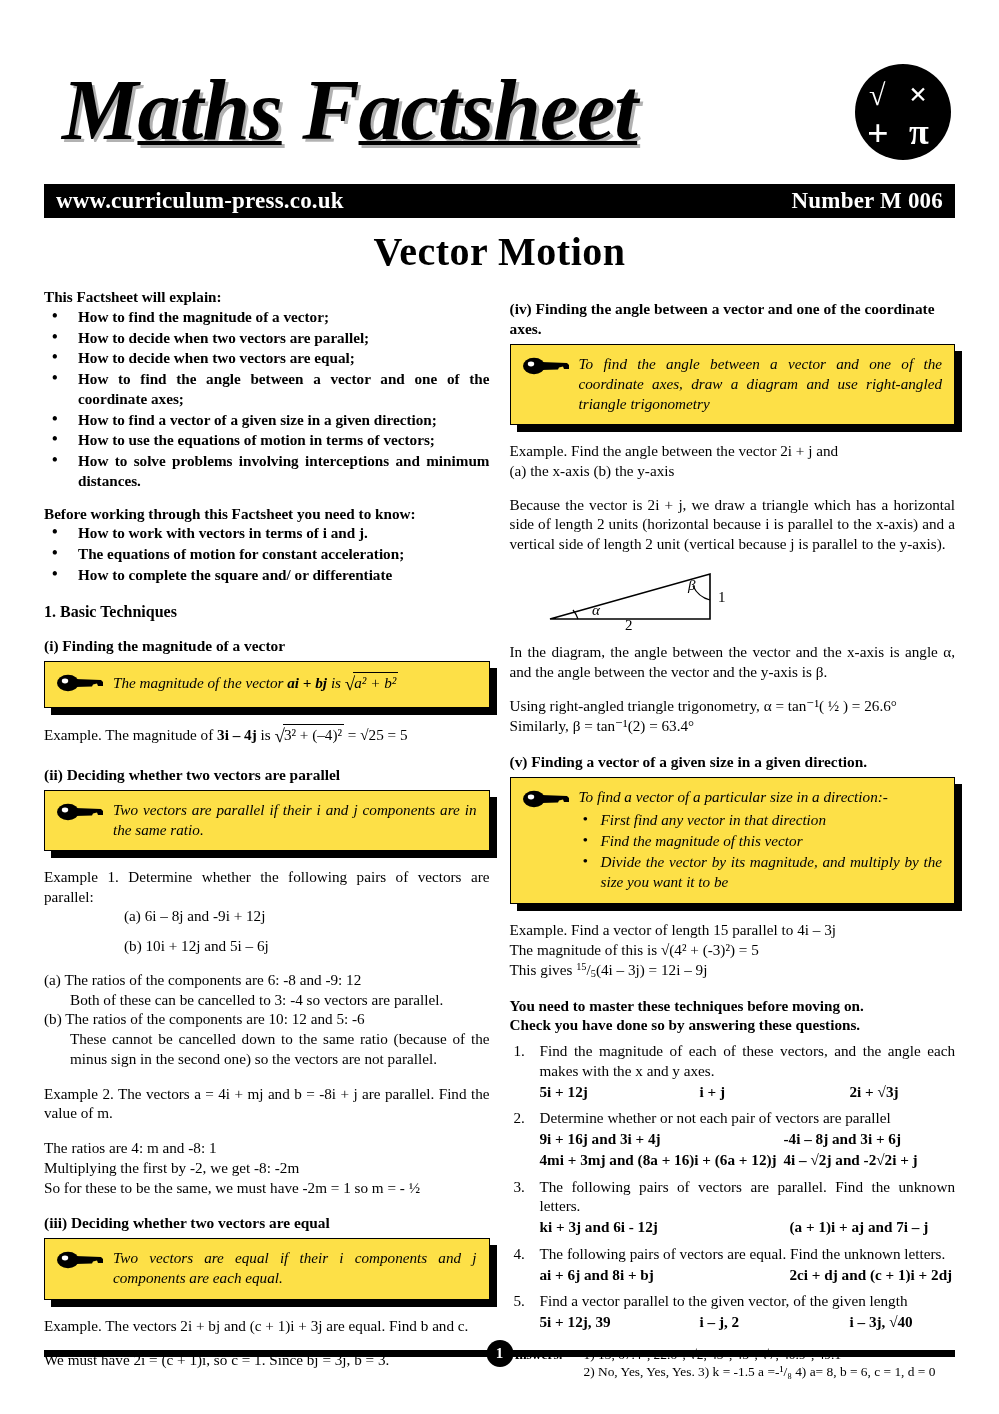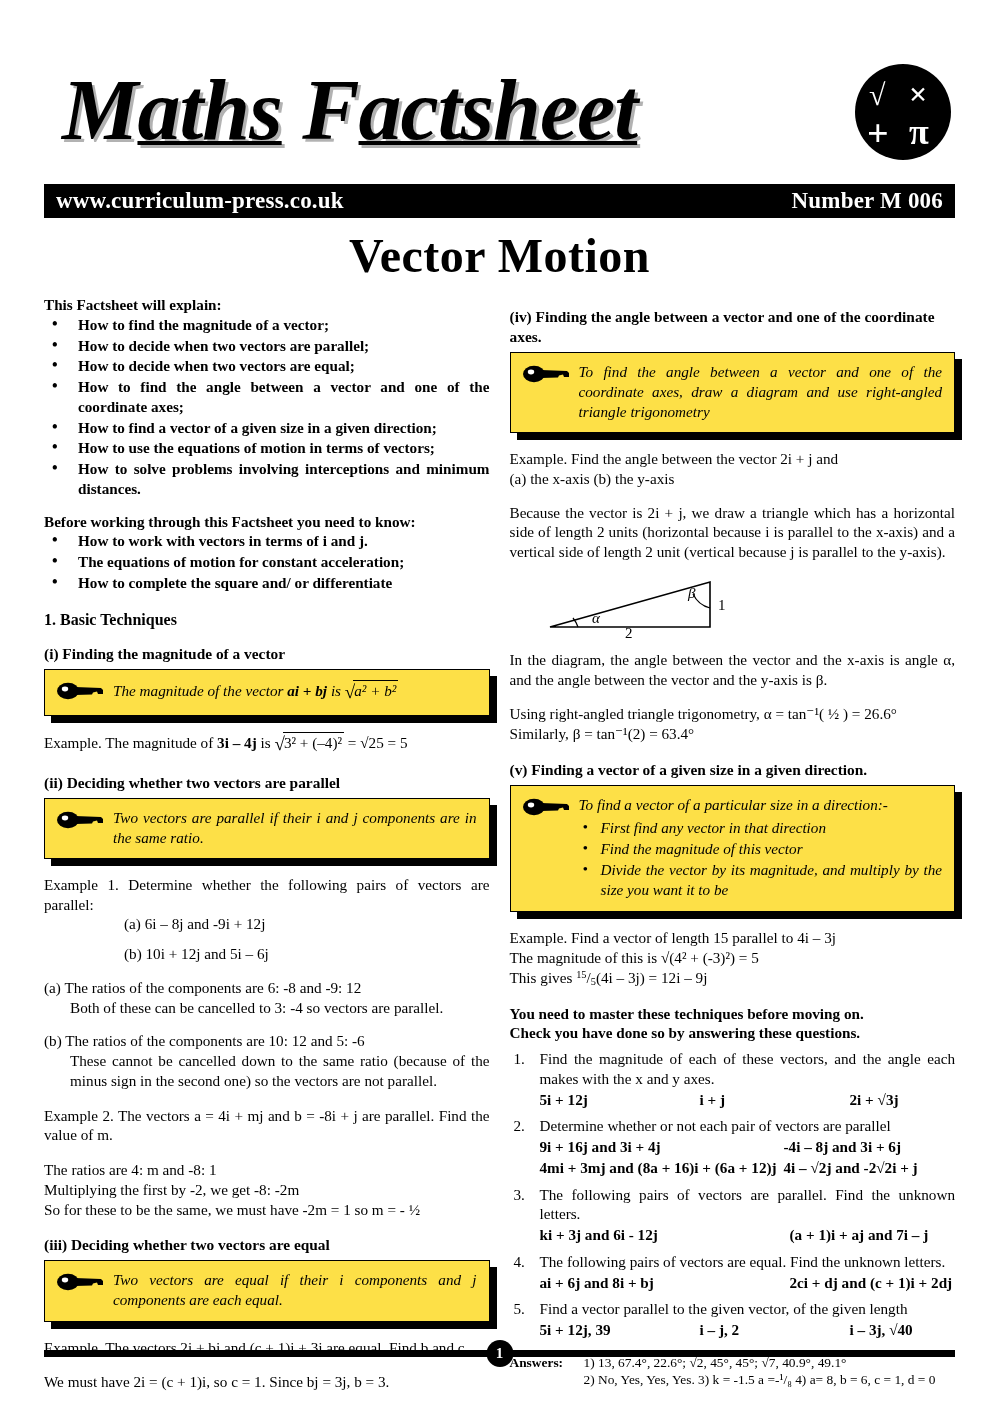--- a/index.html
+++ b/index.html
@@ -75,21 +75,21 @@
     align-items: center;
     justify-content: space-between;
     padding: 0 12px;
     font-weight: bold;
     font-size: 23px;
     letter-spacing: 0.2px;
   }
 
   .doc-title {
     text-align: center;
-    font-size: 48px;
+    font-size: 40px;
     font-weight: bold;
     margin: 10px 0 12px 0;
     letter-spacing: 0.5px;
   }
 
   
   .columns {
     display: flex;
     gap: 20px;
     font-size: 15.2px;
@@ -341,21 +341,21 @@
         <div class="key-text">Two vectors are parallel if their i and j components are in the same ratio.</div>
       </div>
 
       <p class="just">Example 1. Determine whether the following pairs of vectors are parallel:</p>
       <p style="padding-left:80px;">(a) 6i – 8j  and -9i + 12j</p>
       <p style="padding-left:80px;margin-top:10px;">(b) 10i + 12j  and 5i – 6j</p>
 
       <p style="margin-top:14px;">(a)  The ratios of the components are   6: -8  and -9: 12</p>
       <p style="padding-left:26px;">Both of these can be cancelled to 3: -4  so vectors are parallel.</p>
 
-      <p style="margin-top:14px;">(b)  The ratios of the components are 10: 12 and 5: -6</p>
+      <p style="">(b)  The ratios of the components are 10: 12 and 5: -6</p>
       <p class="just" style="padding-left:26px;">These cannot be cancelled down to the same ratio (because of the minus sign in the second one) so the vectors are not parallel.</p>
 
       <p class="just" style="margin-top:15px;">Example 2. The vectors a = 4i + mj  and b = -8i + j are parallel. Find the value of m.</p>
 
       <p style="margin-top:15px;">The ratios are 4: m and -8: 1</p>
       <p>Multiplying the first by -2, we get -8: -2m</p>
       <p>So for these to be the same, we must have -2m = 1 so m = - ½</p>
 
       <div class="subhead" style="margin-top:16px;">(iii) Deciding whether two vectors are equal</div>
 

